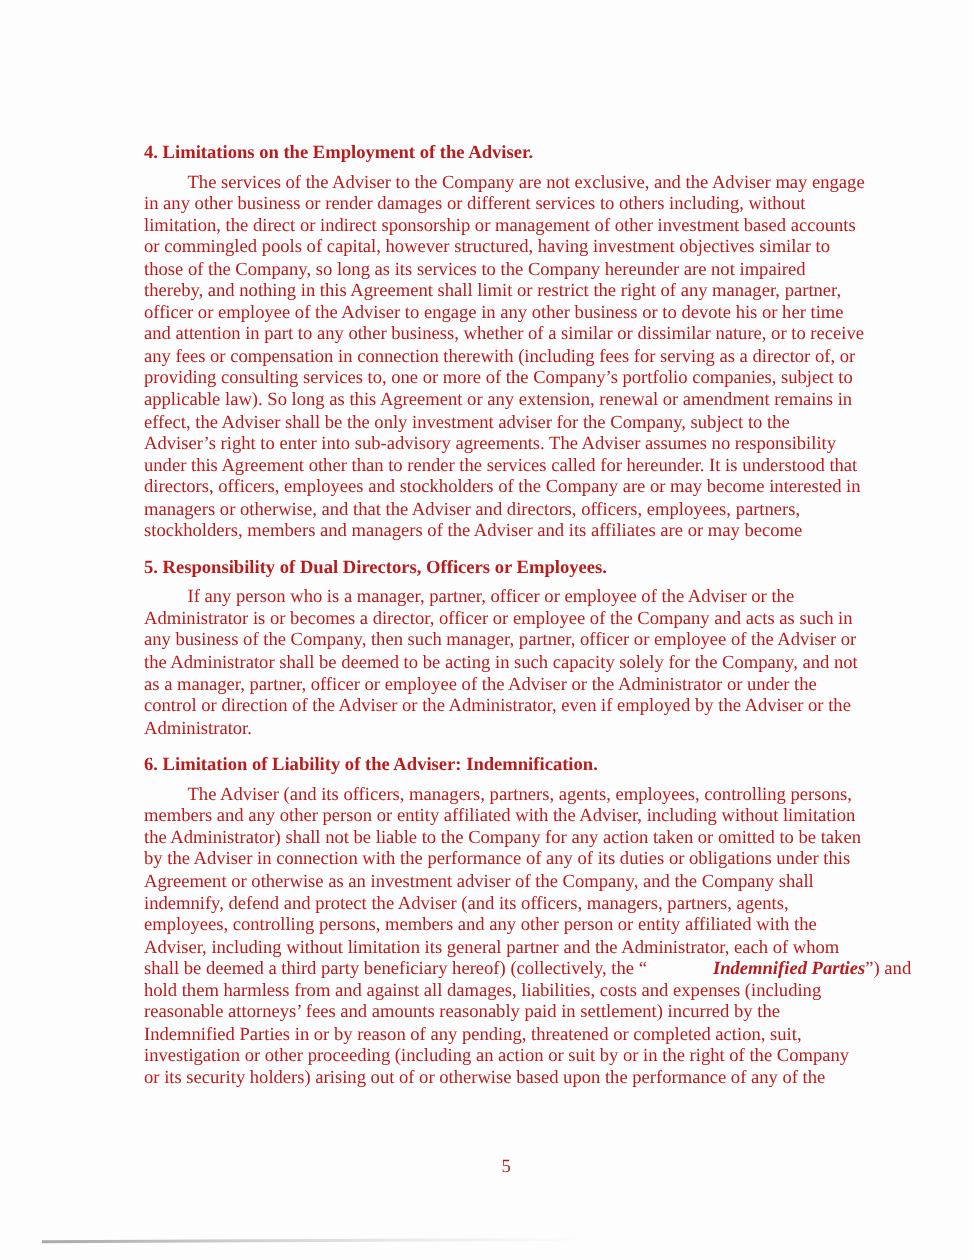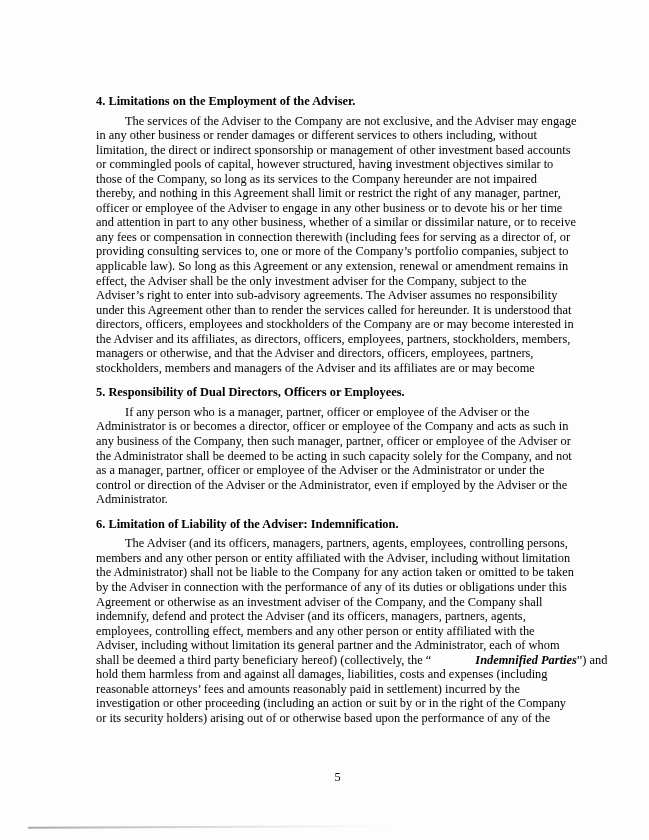--- a/index.html
+++ b/index.html
@@ -7,21 +7,21 @@
     padding: 0;
     background: #ffffff;
   }
   .page {
     position: relative;
     width: 649px;
     height: 840px;
     background: #fdfdfd;
     overflow: hidden;
     font-family: "Liberation Serif", serif;
-    color: #000000;
+    color: #b91c1c;
   }
   .content {
     position: absolute;
     left: 96px;
     top: 94px;
     width: 537px;
     font-size: 12.4px;
     line-height: 14.55px;
   }
   .heading {
@@ -85,21 +85,20 @@
         <div class="line">thereby, and nothing in this Agreement shall limit or restrict the right of any manager, partner,</div>
         <div class="line">officer or employee of the Adviser to engage in any other business or to devote his or her time</div>
         <div class="line">and attention in part to any other business, whether of a similar or dissimilar nature, or to receive</div>
         <div class="line">any fees or compensation in connection therewith (including fees for serving as a director of, or</div>
         <div class="line">providing consulting services to, one or more of the Company’s portfolio companies, subject to</div>
         <div class="line">applicable law). So long as this Agreement or any extension, renewal or amendment remains in</div>
         <div class="line">effect, the Adviser shall be the only investment adviser for the Company, subject to the</div>
         <div class="line">Adviser’s right to enter into sub-advisory agreements. The Adviser assumes no responsibility</div>
         <div class="line">under this Agreement other than to render the services called for hereunder. It is understood that</div>
         <div class="line">directors, officers, employees and stockholders of the Company are or may become interested in</div>
-        <div class="line">the Adviser and its affiliates, as directors, officers, employees, partners, stockholders, members,</div>
         <div class="line">managers or otherwise, and that the Adviser and directors, officers, employees, partners,</div>
         <div class="line">stockholders, members and managers of the Adviser and its affiliates are or may become</div>
       </div>
       <div class="heading">5. Responsibility of Dual Directors, Officers or Employees.</div>
       <div class="para">
         <div class="line first">If any person who is a manager, partner, officer or employee of the Adviser or the</div>
         <div class="line">Administrator is or becomes a director, officer or employee of the Company and acts as such in</div>
         <div class="line">any business of the Company, then such manager, partner, officer or employee of the Adviser or</div>
         <div class="line">the Administrator shall be deemed to be acting in such capacity solely for the Company, and not</div>
         <div class="line">as a manager, partner, officer or employee of the Adviser or the Administrator or under the</div>
@@ -107,24 +106,25 @@
         <div class="line">Administrator.</div>
       </div>
       <div class="heading">6. Limitation of Liability of the Adviser: Indemnification.</div>
       <div class="para">
         <div class="line first">The Adviser (and its officers, managers, partners, agents, employees, controlling persons,</div>
         <div class="line">members and any other person or entity affiliated with the Adviser, including without limitation</div>
         <div class="line">the Administrator) shall not be liable to the Company for any action taken or omitted to be taken</div>
         <div class="line">by the Adviser in connection with the performance of any of its duties or obligations under this</div>
         <div class="line">Agreement or otherwise as an investment adviser of the Company, and the Company shall</div>
         <div class="line">indemnify, defend and protect the Adviser (and its officers, managers, partners, agents,</div>
-        <div class="line">employees, controlling effect, members and any other person or entity affiliated with the</div>
+        <div class="line">employees, controlling persons, members and any other person or entity affiliated with the</div>
         <div class="line">Adviser, including without limitation its general partner and the Administrator, each of whom</div>
         <div class="line"><span>shall be deemed a third party beneficiary hereof) (collectively, the “</span><span class="bi">Indemnified Parties</span><span>”) and</span></div>
         <div class="line">hold them harmless from and against all damages, liabilities, costs and expenses (including</div>
         <div class="line">reasonable attorneys’ fees and amounts reasonably paid in settlement) incurred by the</div>
+        <div class="line">Indemnified Parties in or by reason of any pending, threatened or completed action, suit,</div>
         <div class="line">investigation or other proceeding (including an action or suit by or in the right of the Company</div>
         <div class="line">or its security holders) arising out of or otherwise based upon the performance of any of the</div>
       </div>
     </div>
   <div class="pagenum">5</div>
   <div class="artifact-line"></div>
 </div>
 
 </body></html>

